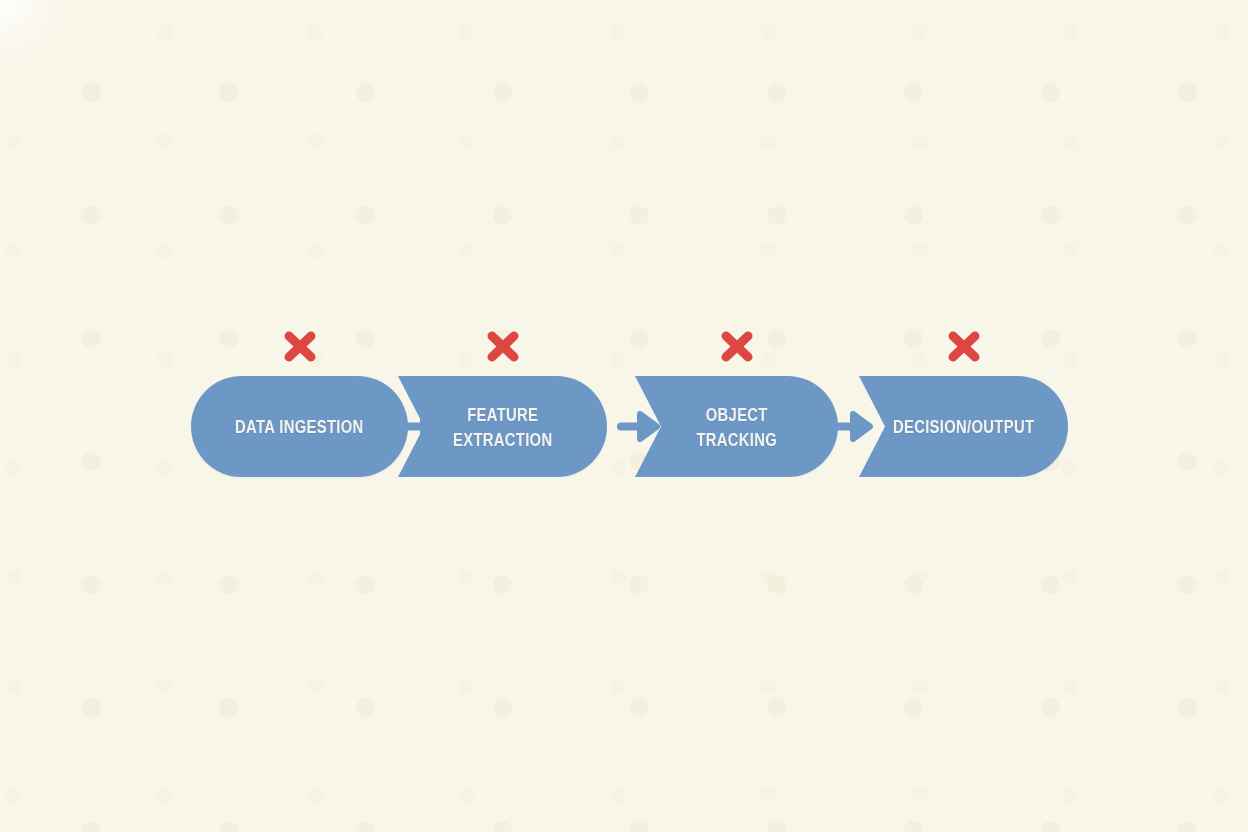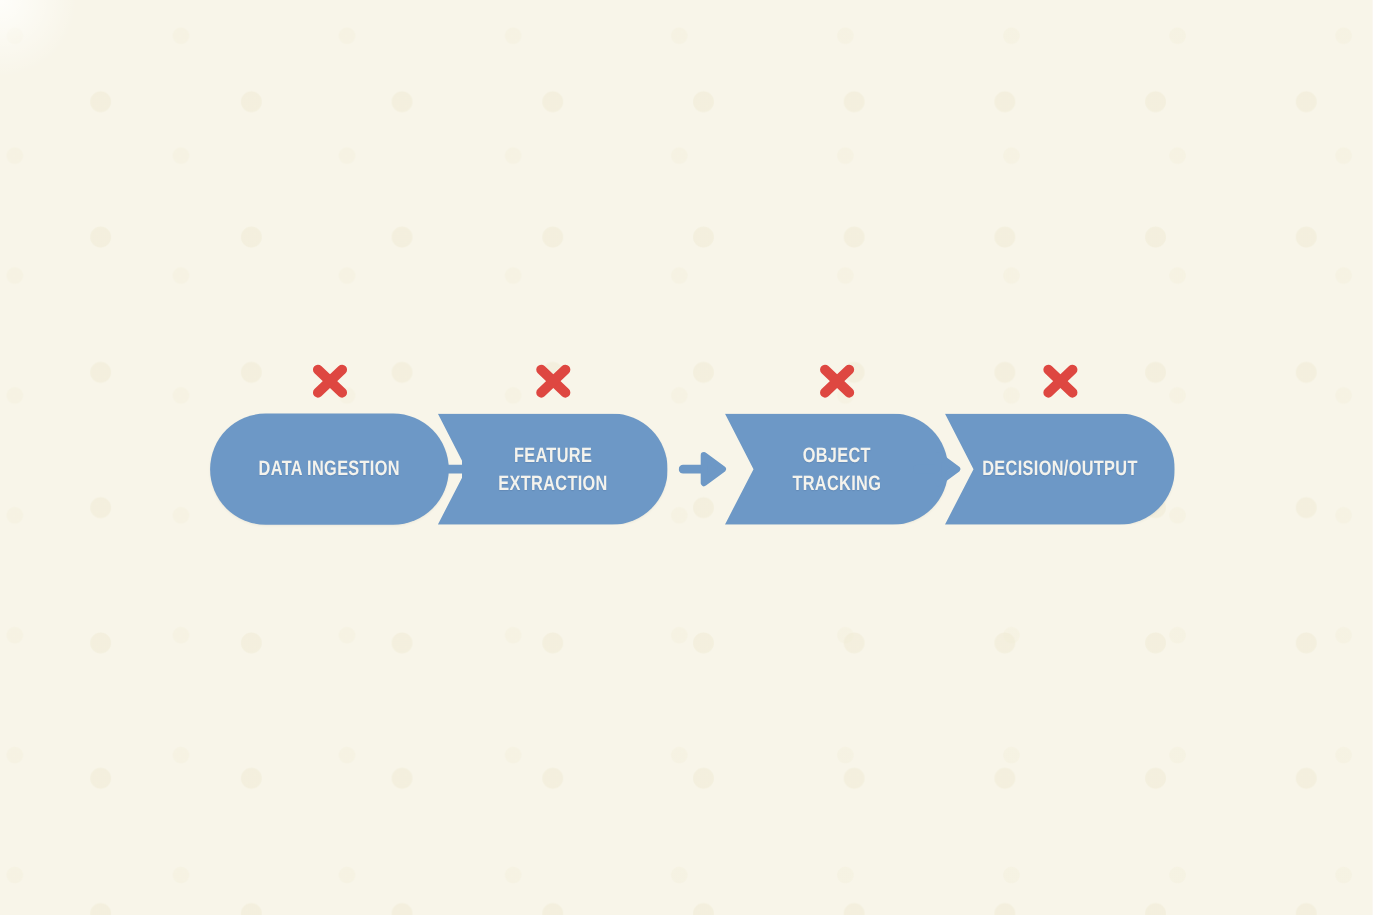--- a/index.html
+++ b/index.html
@@ -56,21 +56,21 @@
     font-size: 19px;
     line-height: 25px;
     letter-spacing: 0.4px;
     color: #f4f3ed;
     text-align: center;
     white-space: pre-line;
     text-shadow: 0 1px 1px rgba(70, 100, 140, 0.25);
   }
   .s1 { left: 191px; width: 217px; }
   .s2 { left: 398px; width: 209px; }
-  .s3 { left: 659px; width: 203px; }
+  .s3 { left: 635px; width: 203px; }
   .s4 { left: 859px; width: 209px; }
 
   
   .x-mark {
     position: absolute;
     top: -47px;
     left: 50%;
     transform: translateX(-50%);
     width: 34px;
     height: 35px;

